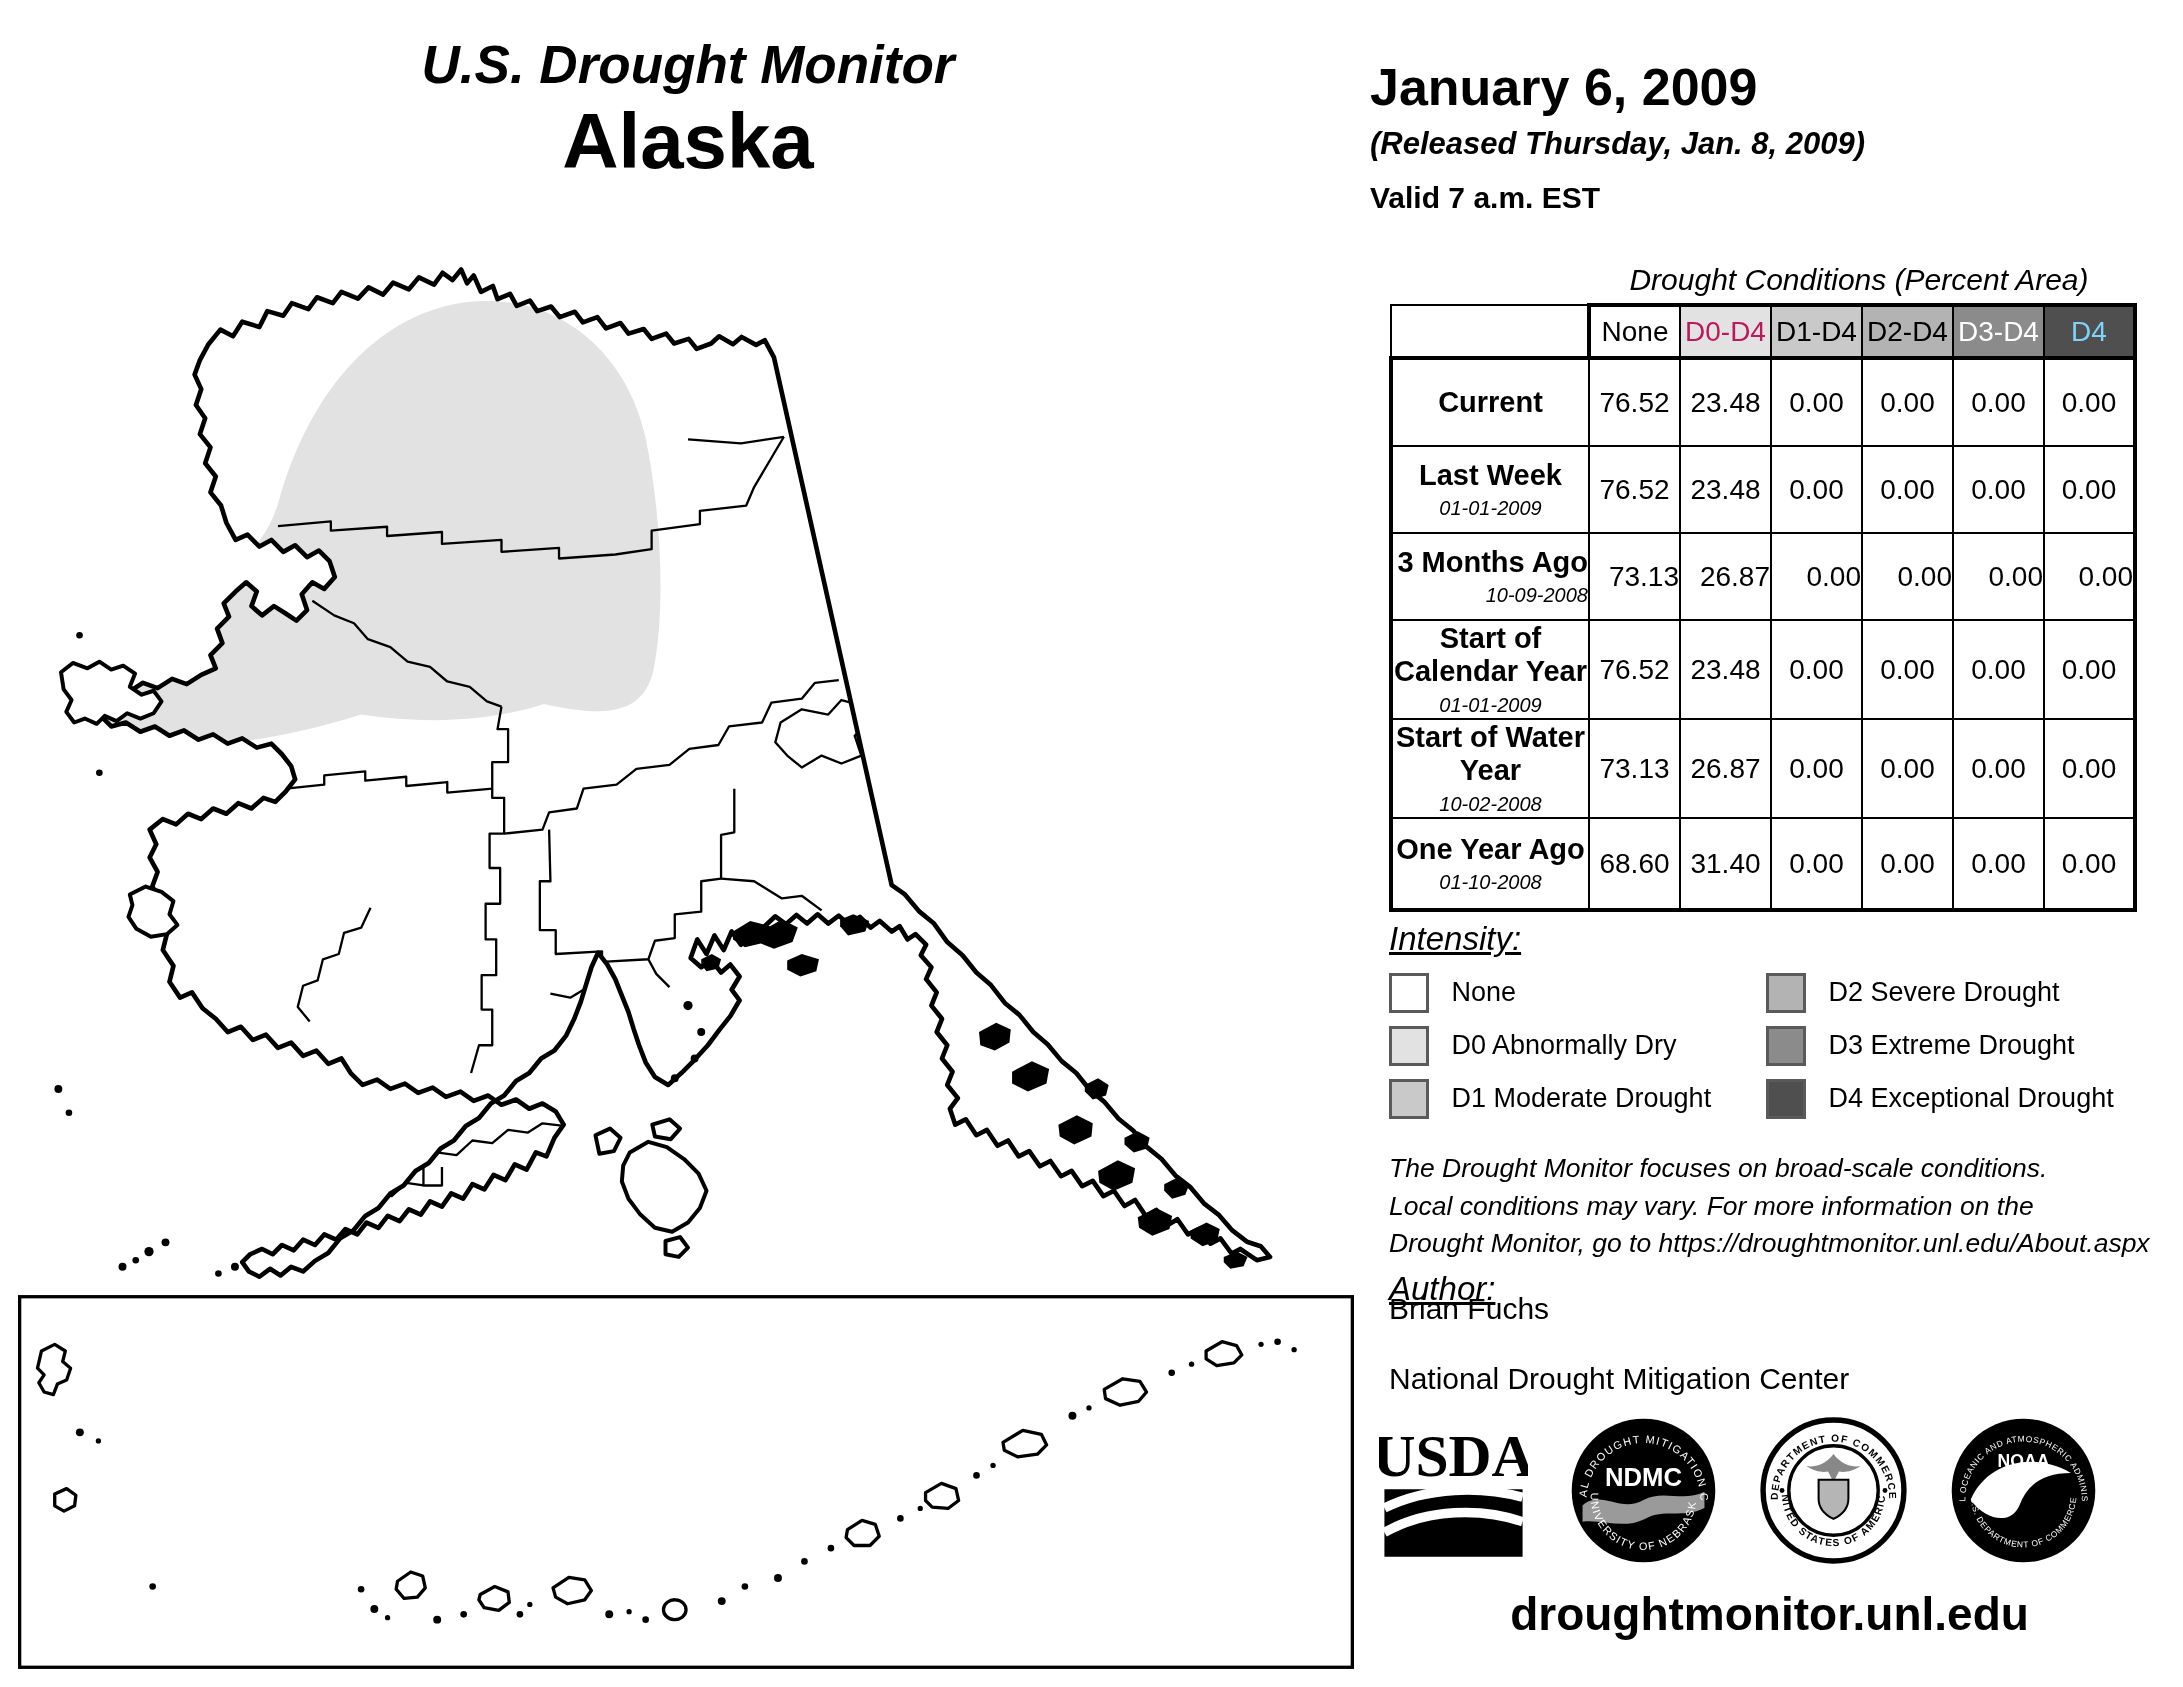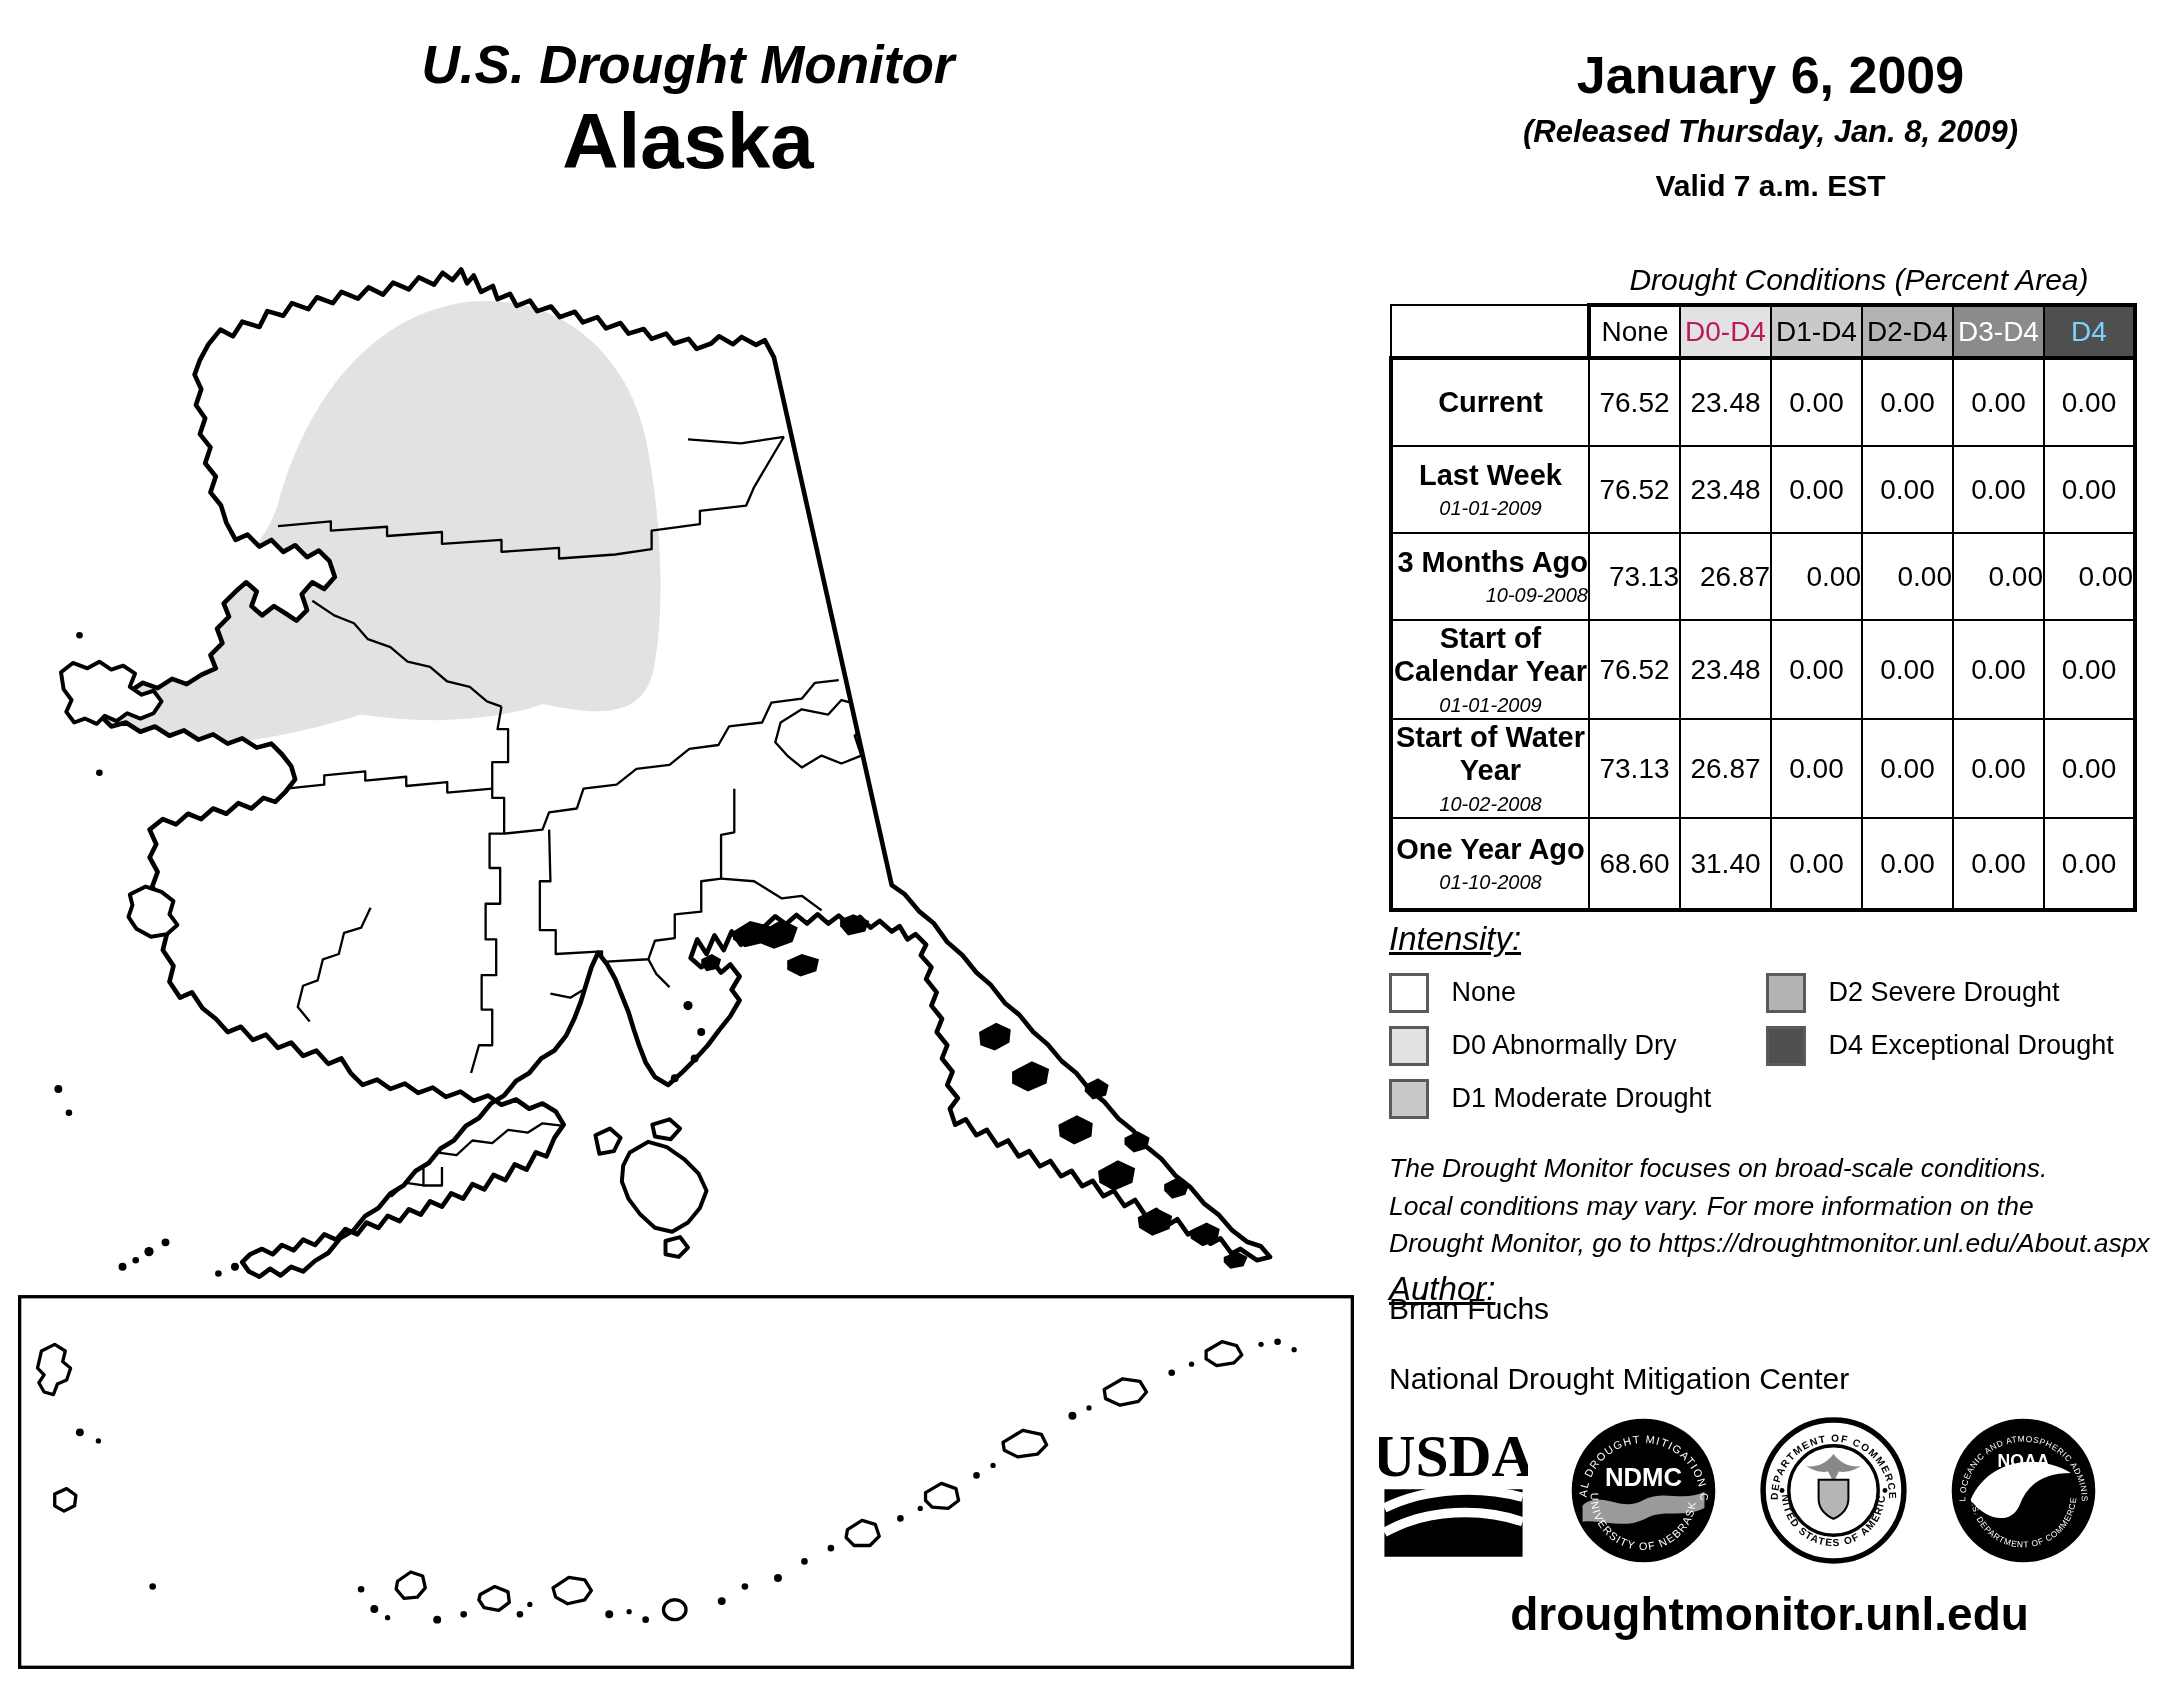--- a/index.html
+++ b/index.html
@@ -7,21 +7,21 @@
     width:2183px;height:1687px;background:#ffffff;color:#000;
     font-family:"Liberation Sans",sans-serif;position:relative;overflow:hidden;
   }
   .abs{position:absolute;}
 
   
   .map-title-block{left:0;top:38px;width:1376px;text-align:center;}
   .map-title{font-size:53px;font-weight:bold;font-style:italic;line-height:1;}
   .map-subtitle{font-size:78px;font-weight:bold;line-height:1;margin-top:10.6px;}
 
-  .date-block{left:1370px;top:49px;width:801px;text-align:center;}
+  .date-block{left:1370px;top:61px;width:801px;}
   .date-line{font-size:52px;font-weight:bold;line-height:1;}
   .released-line{font-size:31px;font-weight:bold;font-style:italic;margin-top:13.2px;}
   .valid-line{font-size:30px;font-weight:bold;margin-top:18.5px;}
 
   
   .table-title{left:1535px;top:263px;width:648px;text-align:center;
     font-size:30px;font-style:italic;}
   .dmtable-wrap{left:1389px;top:303px;}
   table.dm{border-collapse:collapse;table-layout:fixed;}
   table.dm th,table.dm td{border:2.6px solid #000;padding:0;}
@@ -310,20 +310,24 @@
     </div>
     <div class="leg-item">
       <span class="sw" style="background: rgb(201, 201, 201);"></span>
       <span class="lg-lb">D1 Moderate Drought</span>
     </div>
     <div class="leg-item">
       <span class="sw" style="background: rgb(179, 179, 179);"></span>
       <span class="lg-lb">D2 Severe Drought</span>
     </div>
     <div class="leg-item">
+      <span class="sw" style="background: rgb(139, 139, 139);"></span>
+      <span class="lg-lb">D3 Extreme Drought</span>
+    </div>
+    <div class="leg-item">
       <span class="sw" style="background: rgb(79, 79, 79);"></span>
       <span class="lg-lb">D4 Exceptional Drought</span>
     </div>
   </div>
 
 <div class="abs disclaimer">
   <div>The Drought Monitor focuses on broad-scale conditions.</div>
   <div>Local conditions may vary. For more information on the</div>
   <div>Drought Monitor, go to https://droughtmonitor.unl.edu/About.aspx</div>
 </div>

